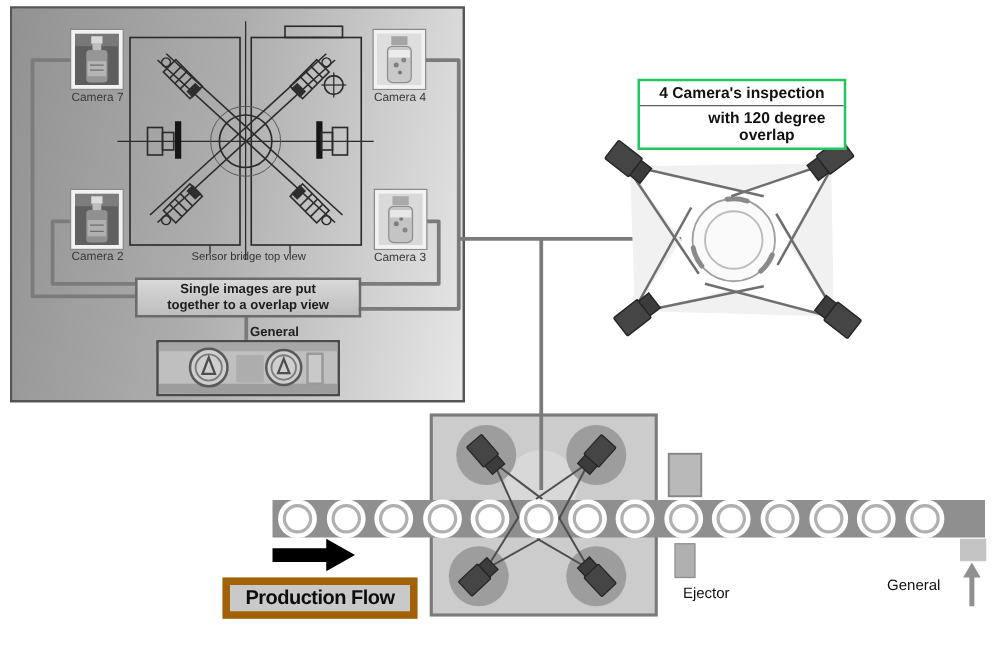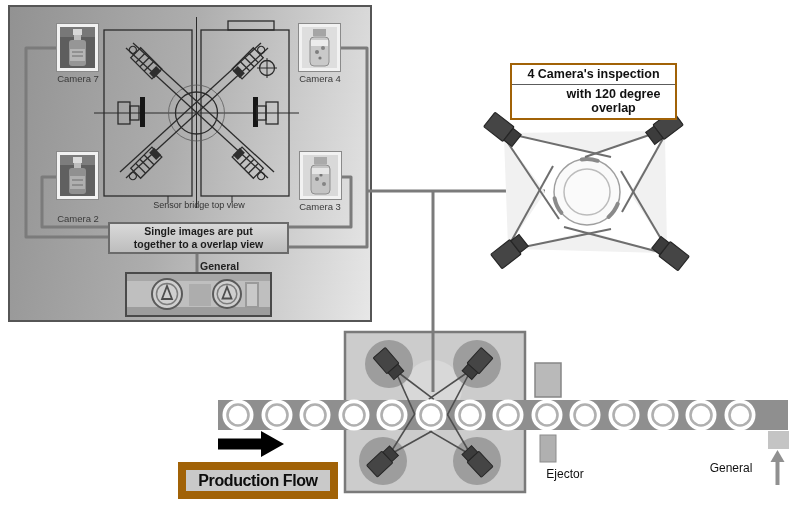--- a/index.html
+++ b/index.html
@@ -10,26 +10,26 @@
          background:linear-gradient(100deg,#929292 0%,#adadad 45%,#e7e7e7 100%);}
   svg.lines{left:0;top:0;width:800px;height:526px;pointer-events:none;}
   .photo{width:35px;height:41px;border:3px solid #f2f2f2;box-shadow:0 0 0 1px #8a8a8a;}
   .cam-label{font-size:9.5px;color:#3a3a3a;text-align:center;width:56px;}
   .caption{font-size:9px;color:#333;text-align:center;}
   .merge-box{left:108px;top:222px;width:177px;height:28px;border:2px solid #6b6b6b;
              background:linear-gradient(#d9d9d9,#bdbdbd);display:flex;flex-direction:column;
              justify-content:center;text-align:center;font-weight:bold;font-size:10.5px;color:#1d1d1d;line-height:1.25;}
   .gv-label{left:200px;top:260px;width:64px;font-weight:bold;font-size:10.5px;color:#222;}
   .gv-img{left:125px;top:272px;width:143px;height:41px;border:2px solid #4a4a4a;background:#bdbdbd;}
-  .title-box{left:510px;top:63px;width:163px;border:2px solid #a16207;background:#fff;
+  .title-box{left:510px;top:63px;width:163px;border:2px solid #22c55e;background:#fff;
              font-weight:bold;font-size:12.5px;color:#111;text-align:center;}
   .title-box .row{padding:2px 0 3px 0;}
   .title-box .row+.row{border-top:1.5px solid #5c5c5c;padding-left:40px;}
   .small-bold{font-weight:normal;font-size:12px;color:#111;}
-  .flow-box{left:178px;top:462px;width:144px;height:21px;border:8px solid #a16207;background:#c9c9c9;
+  .flow-box{left:178px;top:462px;width:144px;height:21px;border:6px solid #a16207;background:#c9c9c9;
             font-weight:bold;font-size:16px;letter-spacing:-0.4px;color:#0d0d0d;text-align:center;line-height:21px;}
   .sys-box{left:340px;top:496px;width:190px;height:18px;border:2px solid #555;background:#ddd;
            font-weight:bold;font-size:12.5px;color:#0d0d0d;text-align:center;line-height:18px;}
 </style>
 </head>
 <body>
 
 <div class="stage">
 
   <div class="abs panel"></div>
@@ -212,21 +212,21 @@
         <rect x="11" y="2" width="13" height="7" fill="#a5a5a5"></rect>
         <rect x="8" y="10" width="19" height="29" rx="4" fill="#c9c9c9" stroke="#8f8f8f"></rect>
         <circle cx="15" cy="25" r="2" fill="#7e7e7e"></circle>
         <circle cx="21" cy="21" r="2" fill="#848484"></circle>
         <circle cx="18" cy="31" r="1.6" fill="#777"></circle>
         <rect x="9" y="13" width="17" height="6" fill="#ececec"></rect>
       </svg>
   </div>
 
   <div class="abs cam-label" style="left:50px;top:73px;">Camera 7</div>
-  <div class="abs cam-label" style="left:50px;top:213px;">Camera 2</div>
+  <div class="abs cam-label" style="left:50px;top:200px;">Camera 2</div>
   <div class="abs cam-label" style="left:292px;top:201px;">Camera 3</div>
   <div class="abs cam-label" style="left:292px;top:73px;">Camera 4</div>
 
   <div class="abs caption" style="left:146px;top:200px;width:106px;">Sensor bridge top view</div>
 
   <div class="abs merge-box">
     <span>Single images are put</span>
     <span>together to a overlap view</span>
   </div>
 

